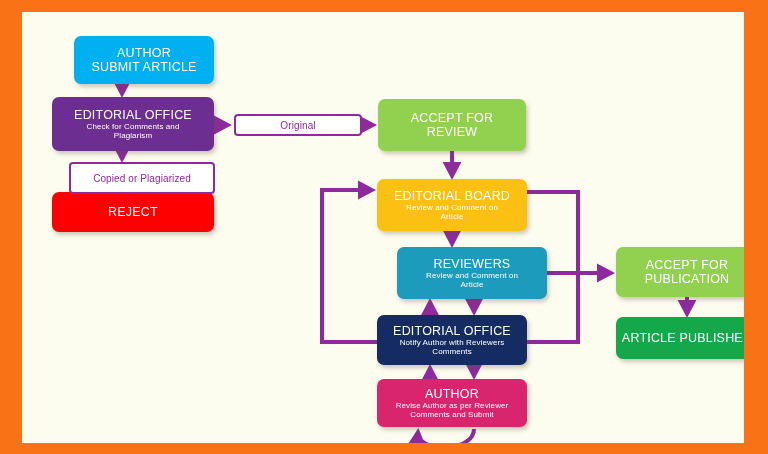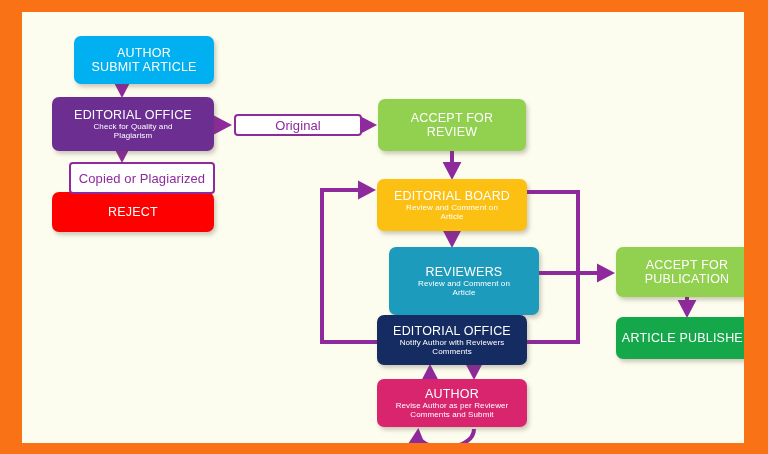--- a/index.html
+++ b/index.html
@@ -61,21 +61,21 @@
     letter-spacing: 0.1px;
     white-space: pre-line;
   }
   .label-pill {
     position: absolute;
     box-sizing: border-box;
     background: #ffffff;
     border: 2px solid #8e2a9c;
     border-radius: 4px;
     color: #8e2a9c;
-    font-size: 13px;
+    font-size: 10px;
     display: flex;
     align-items: center;
     justify-content: center;
     text-align: center;
     letter-spacing: 0.1px;
   }
 </style>
 </head>
 <body>
 
@@ -127,42 +127,42 @@
     </svg>
 
     <div class="node" style="left: 52px; top: 24px; width: 140px; height: 48px; background: rgb(0, 176, 240);">
       <div class="ttl">AUTHOR
 SUBMIT ARTICLE</div>
 
     </div>
 
     <div class="node" style="left: 30px; top: 85px; width: 162px; height: 54px; background: rgb(108, 47, 145);">
       <div class="ttl">EDITORIAL OFFICE</div>
-      <div class="sub">Check for Quality and
+      <div class="sub">Check for Comments and
 Plagiarism</div>
     </div>
 
     <div class="node" style="left: 30px; top: 180px; width: 162px; height: 40px; background: rgb(255, 0, 0);">
       <div class="ttl">REJECT</div>
 
     </div>
 
     <div class="node" style="left: 356px; top: 87px; width: 148px; height: 52px; background: rgb(146, 208, 80);">
       <div class="ttl">ACCEPT FOR
 REVIEW</div>
 
     </div>
 
     <div class="node" style="left: 355px; top: 167px; width: 150px; height: 52px; background: rgb(252, 192, 19); text-align: center;">
       <div class="ttl">EDITORIAL BOARD</div>
       <div class="sub">Review and Comment on
 Article</div>
     </div>
 
-    <div class="node" style="left: 367px; top: 235px; width: 150px; height: 68px; background: rgb(28, 155, 189);">
+    <div class="node" style="left: 375px; top: 235px; width: 150px; height: 52px; background: rgb(28, 155, 189);">
       <div class="ttl">REVIEWERS</div>
       <div class="sub">Review and Comment on
 Article</div>
     </div>
 
     <div class="node" style="left: 355px; top: 303px; width: 150px; height: 50px; background: rgb(21, 44, 99);">
       <div class="ttl">EDITORIAL OFFICE</div>
       <div class="sub">Notify Author with Reviewers
 Comments</div>
     </div>

